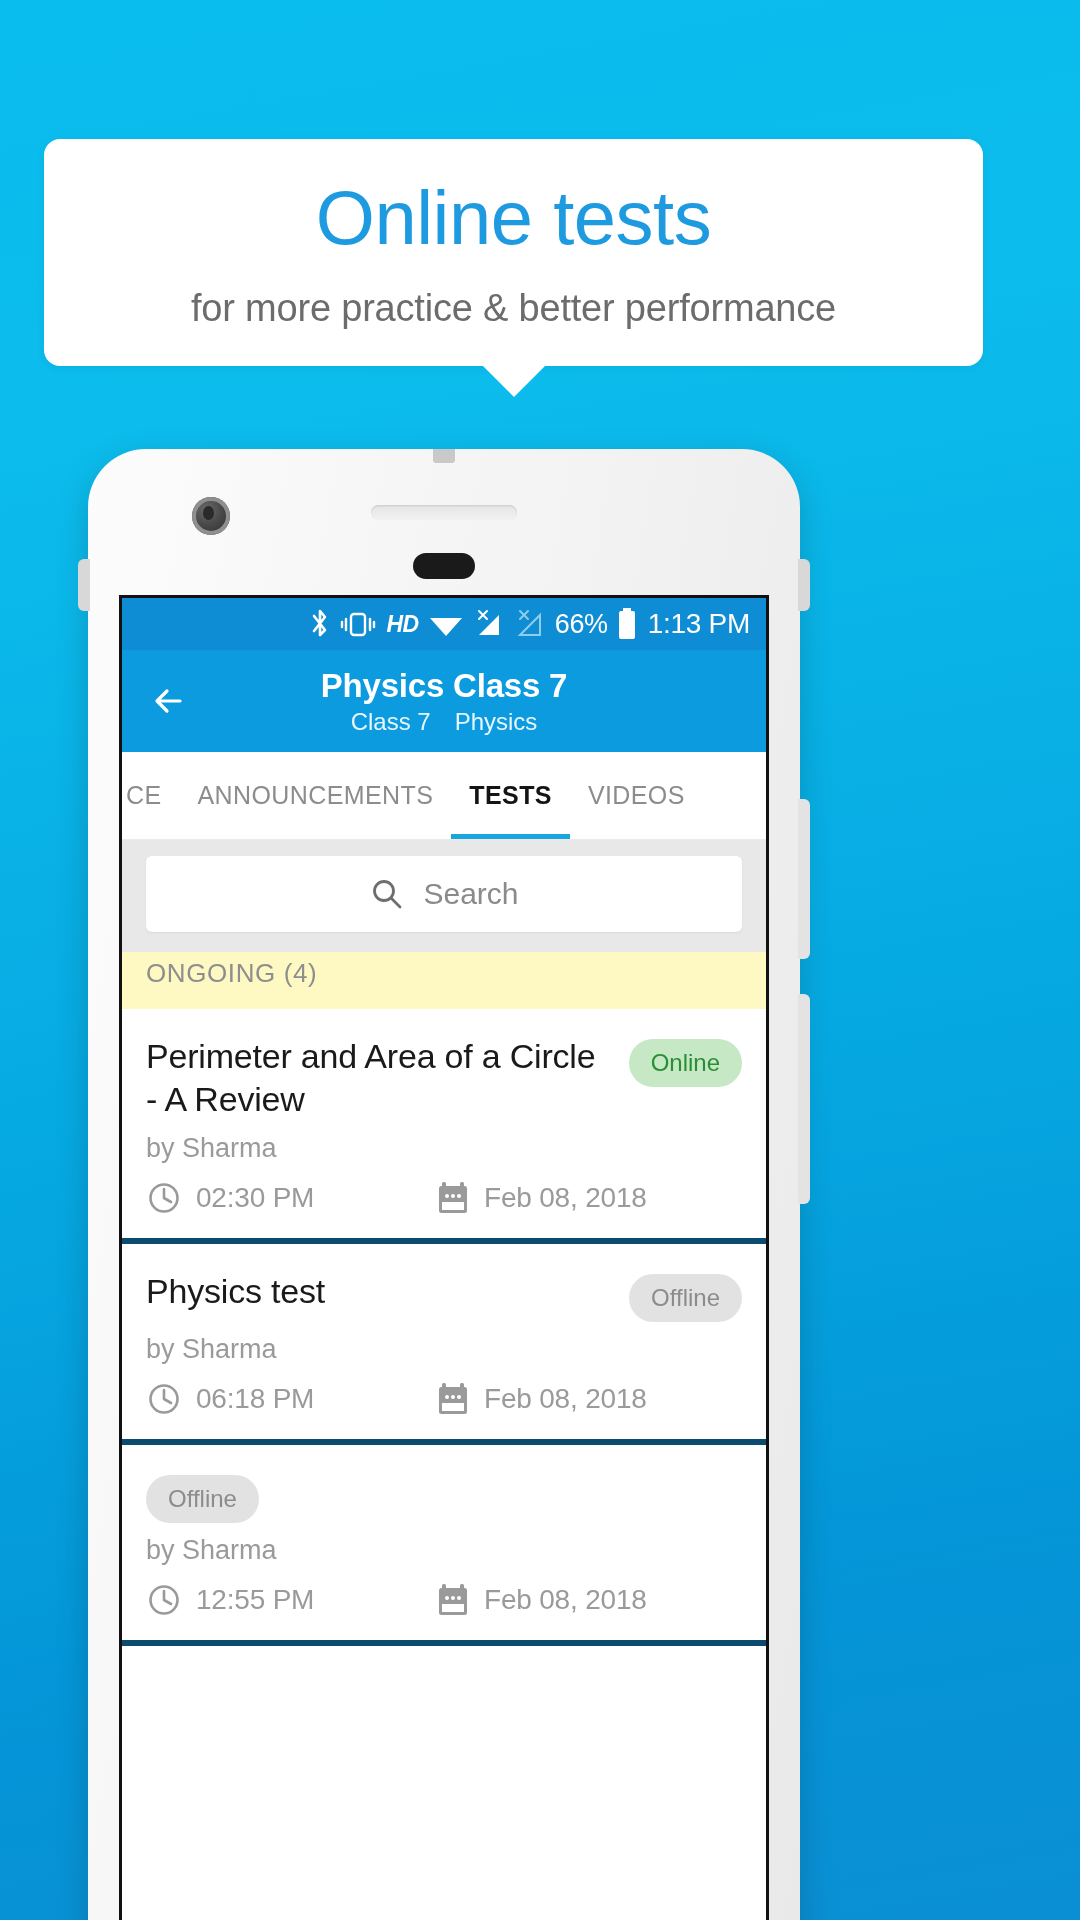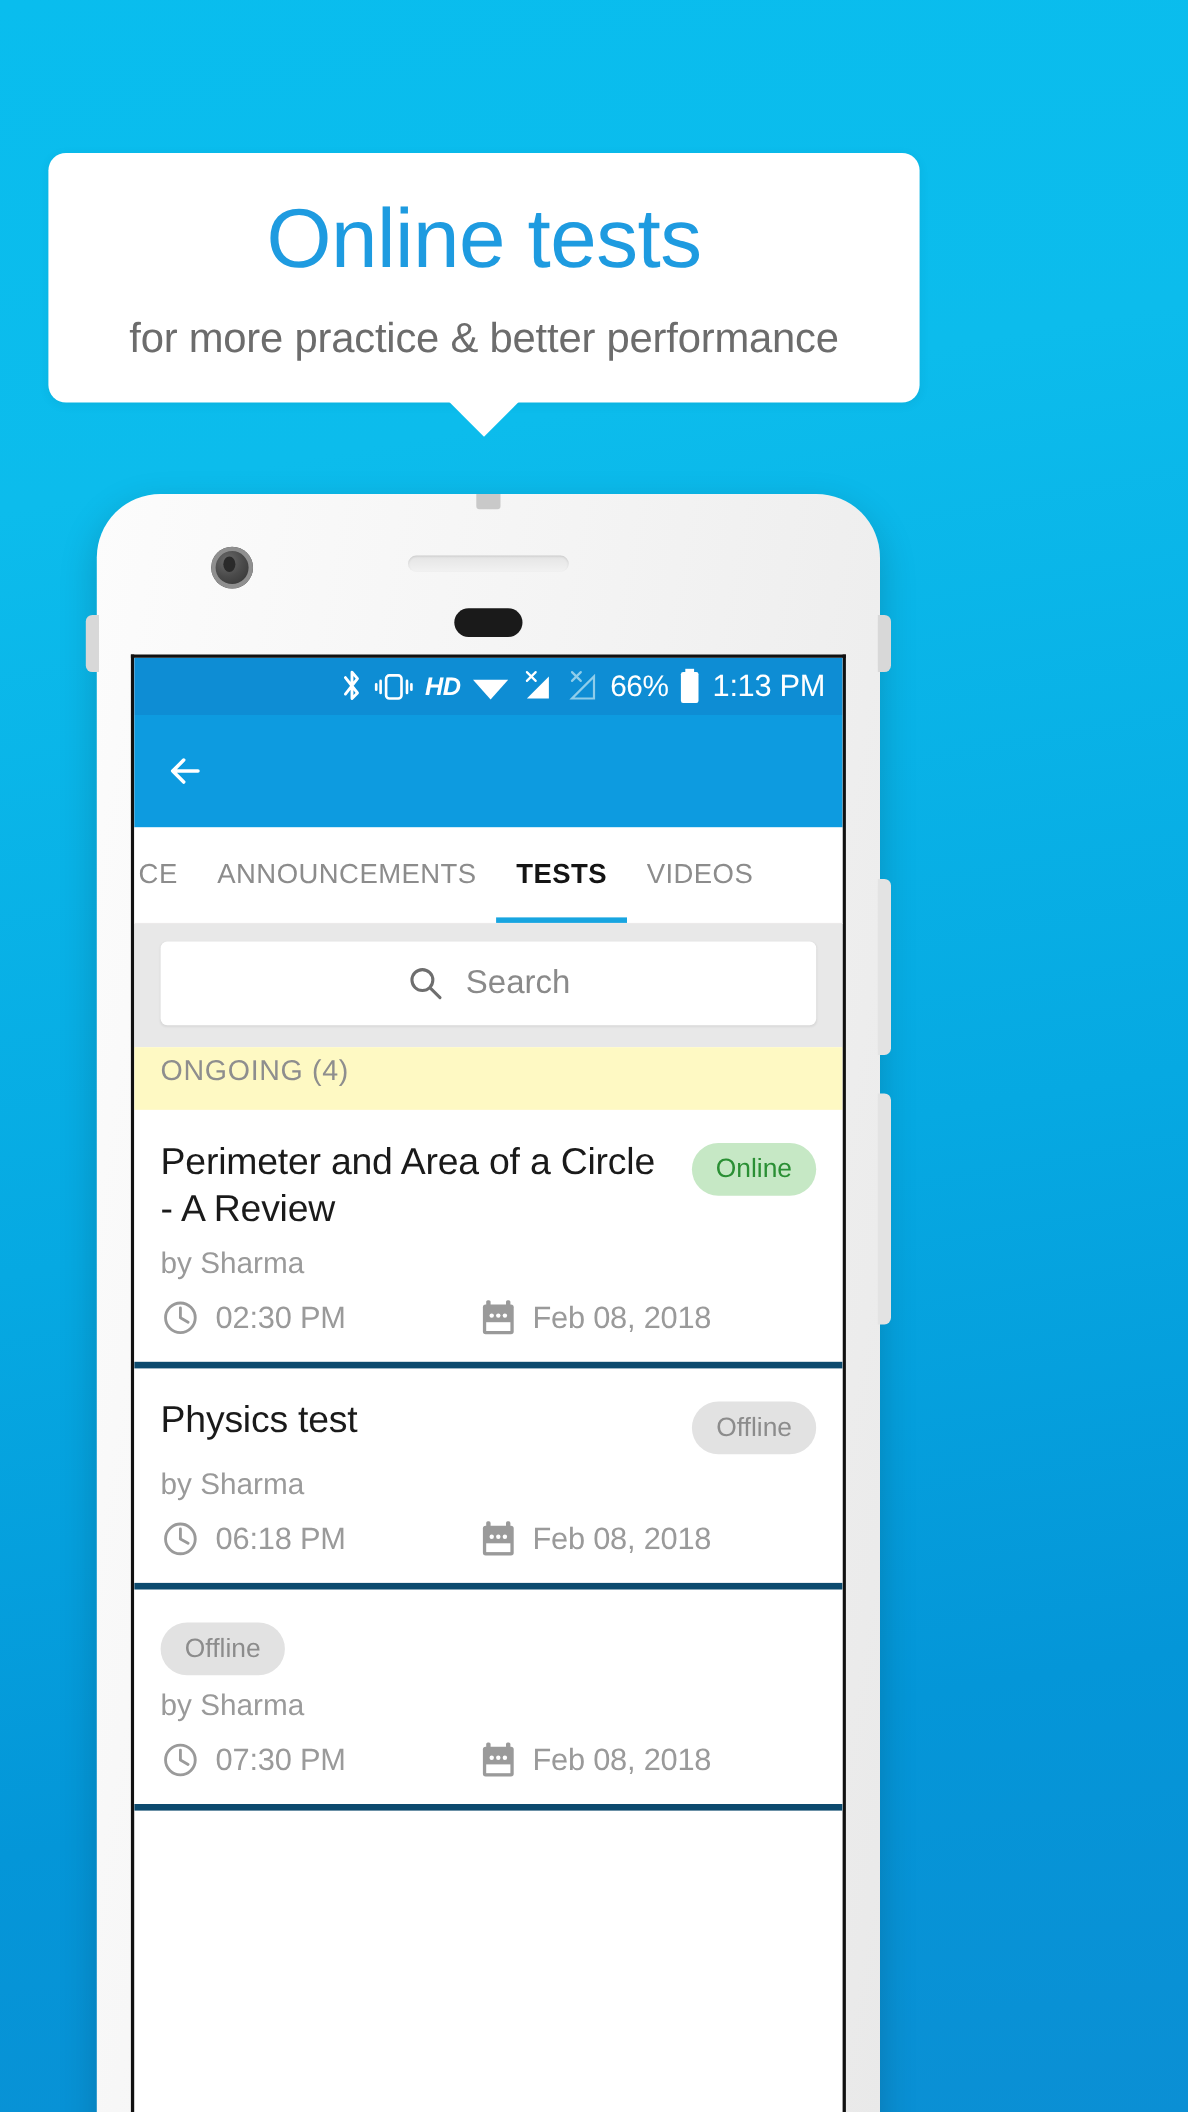--- a/index.html
+++ b/index.html
@@ -18,21 +18,21 @@
     height: 1920px;
     background: linear-gradient(170deg, #09BDEE 0%, #0CBCEC 22%, #06A9E2 55%, #0496D8 80%, #0B8FD4 100%);
     overflow: hidden;
   }
 
   
   .callout {
     position: absolute;
     left: 44px;
     top: 139px;
-    width: 792px;
+    width: 939px;
     background: #ffffff;
     border-radius: 16px;
     padding: 40px 30px 36px 30px;
     text-align: center;
     box-shadow: 0 2px 10px rgba(0,0,0,0.06);
   }
   .callout-title {
     font-size: 76px;
     line-height: 1.02;
     color: #1E9BE0;
@@ -372,20 +372,26 @@
         </span>
         <span class="sb-time">1:13 PM</span>
       </div>
 
       <div class="appbar">
         <span class="back-arrow">
           <svg width="46" height="46" viewBox="0 0 46 46">
             <path d="M34 23 L11 23 M21 13 L11 23 L21 33" fill="none" stroke="#fff" stroke-width="3.2" stroke-linecap="round" stroke-linejoin="round"></path>
           </svg>
         </span>
+        <div class="appbar-texts">
+          <div class="appbar-title">Physics Class 7</div>
+          <div class="appbar-sub">
+            <span>Class 7</span><span>Physics</span>
+          </div>
+        </div>
       </div>
 
       <div class="tabs">
         <div class="tab tab-first">CE</div>
         <div class="tab">ANNOUNCEMENTS</div>
         <div class="tab active">TESTS</div>
         <div class="tab">VIDEOS</div>
       </div>
 
       <div class="searchwrap">
@@ -476,21 +482,21 @@
           </div>
           <div class="card-author">by Sharma</div>
           <div class="card-meta">
             <div class="meta-item meta-time">
               <span>
                 <svg width="36" height="36" viewBox="0 0 36 36">
                   <circle cx="18" cy="18" r="13.5" fill="none" stroke="#9A9A9A" stroke-width="2.6"></circle>
                   <path d="M18 9 L18 18 L25 22" fill="none" stroke="#9A9A9A" stroke-width="2.6" stroke-linecap="round" stroke-linejoin="round"></path>
                 </svg>
               </span>
-              <span class="meta-text">07:30 PM</span>
+              <span class="meta-text">12:55 PM</span>
             </div>
             <div class="meta-item">
               <span>
                 <svg width="34" height="36" viewBox="0 0 34 36">
                   <rect x="6" y="2" width="4" height="7" rx="1.5" fill="#9A9A9A"></rect>
                   <rect x="24" y="2" width="4" height="7" rx="1.5" fill="#9A9A9A"></rect>
                   <rect x="3" y="6" width="28" height="27" rx="2.5" fill="#9A9A9A"></rect>
                   <rect x="6" y="22" width="22" height="8" fill="#ffffff"></rect>
                   <circle cx="11" cy="16" r="2" fill="#ffffff"></circle>
                   <circle cx="17" cy="16" r="2" fill="#ffffff"></circle>

